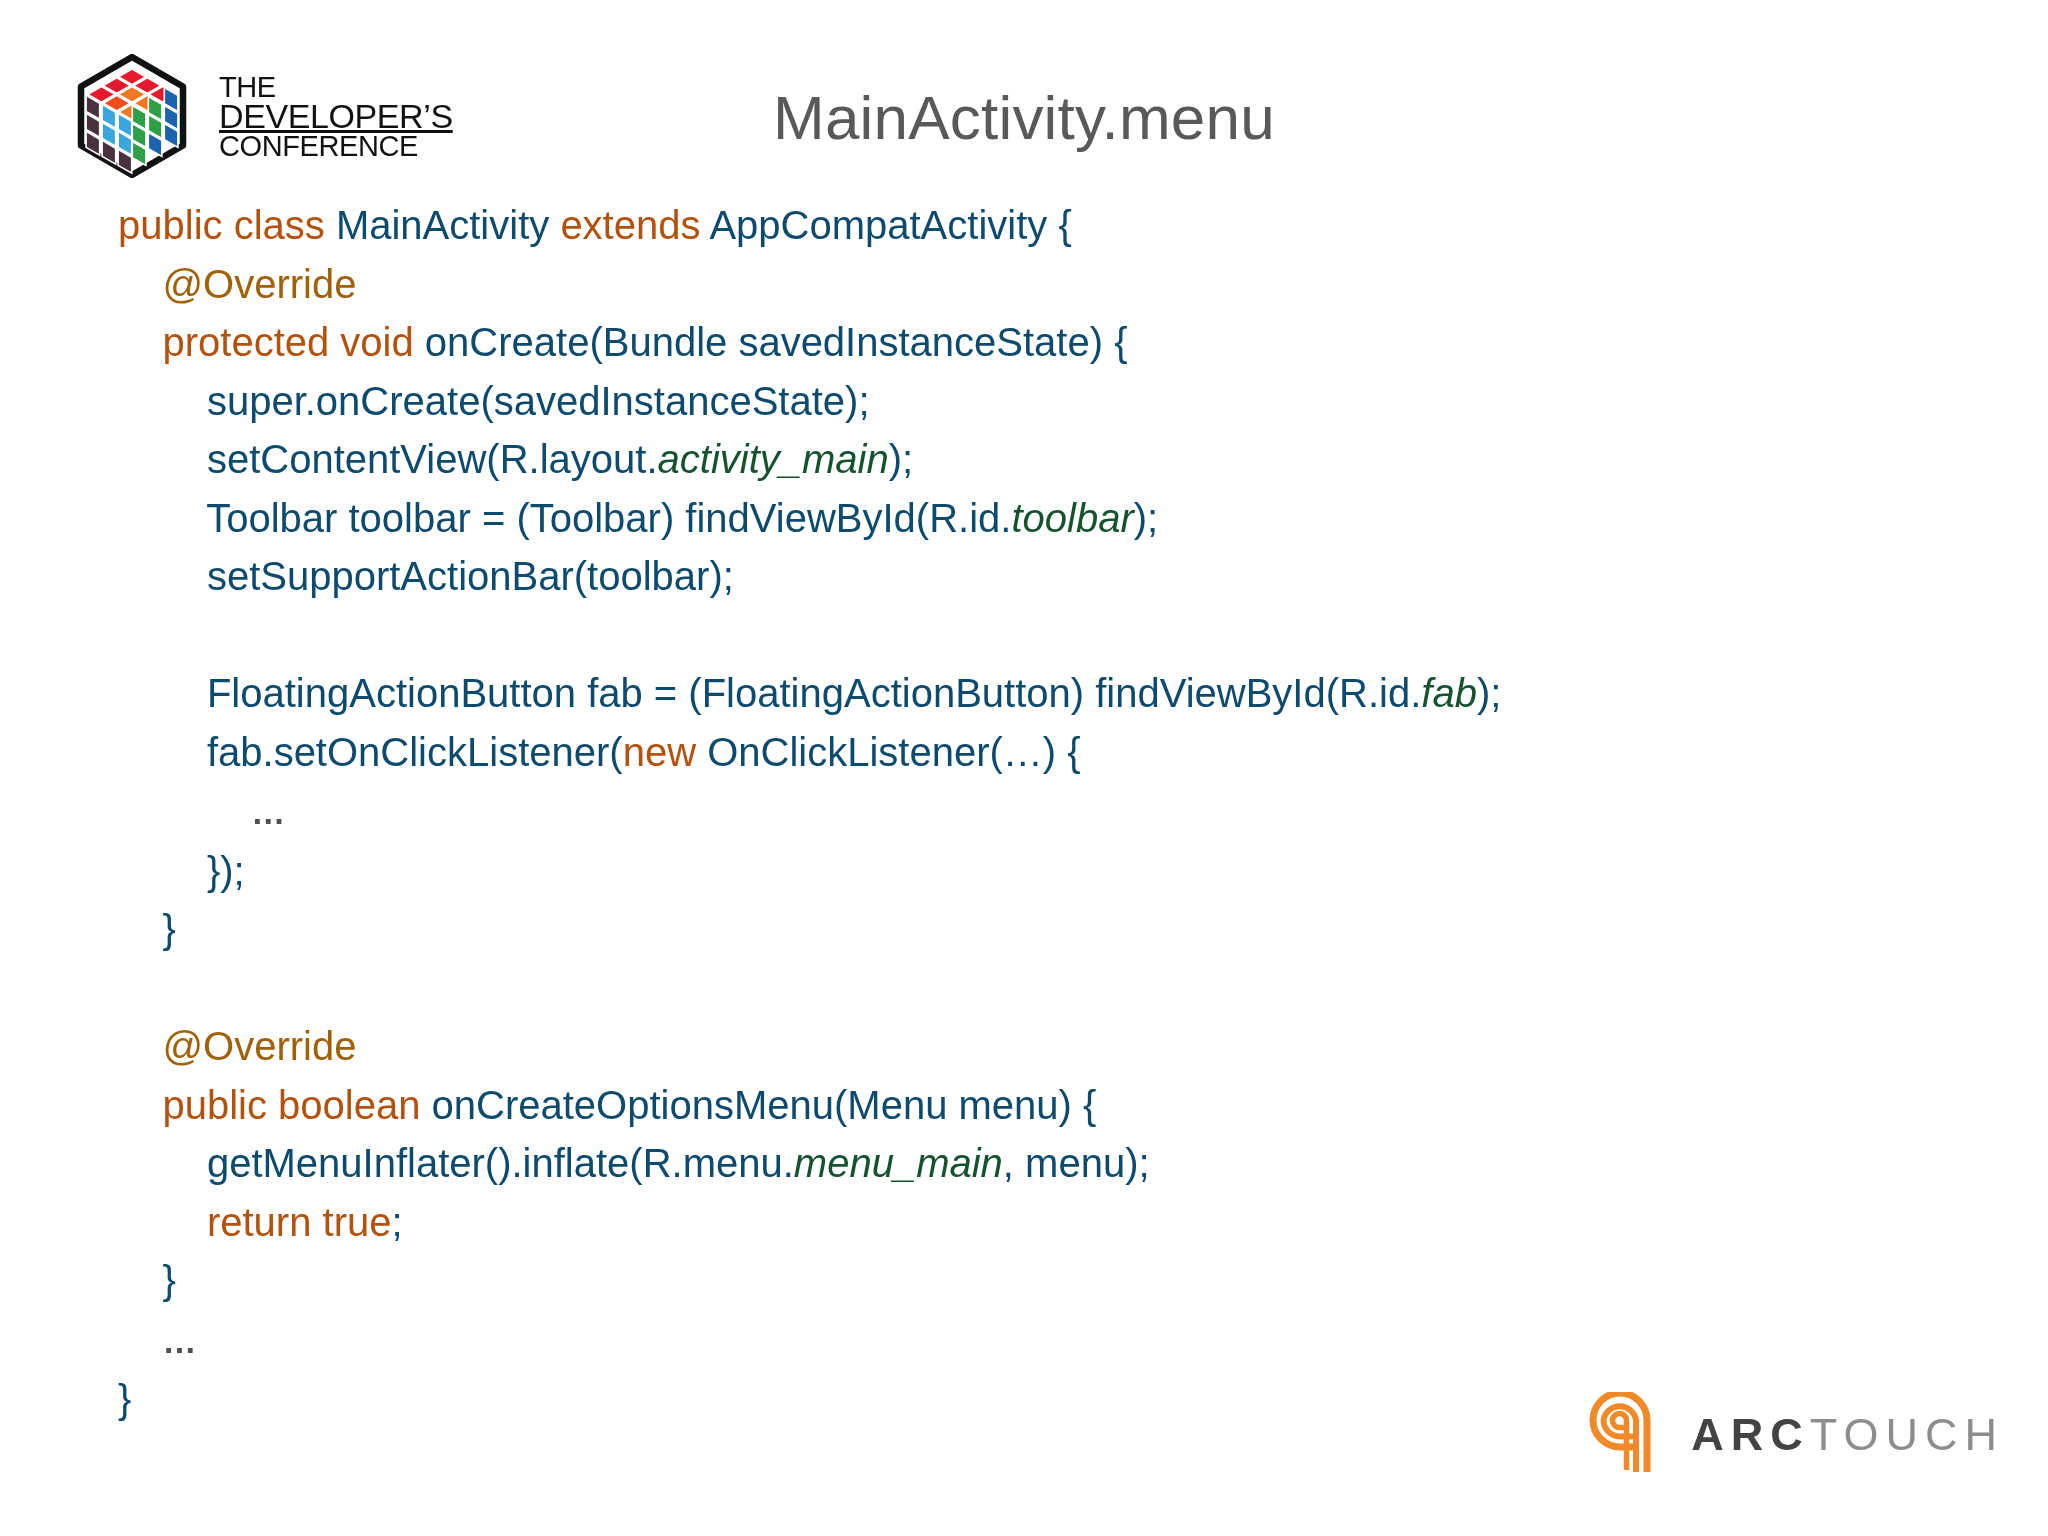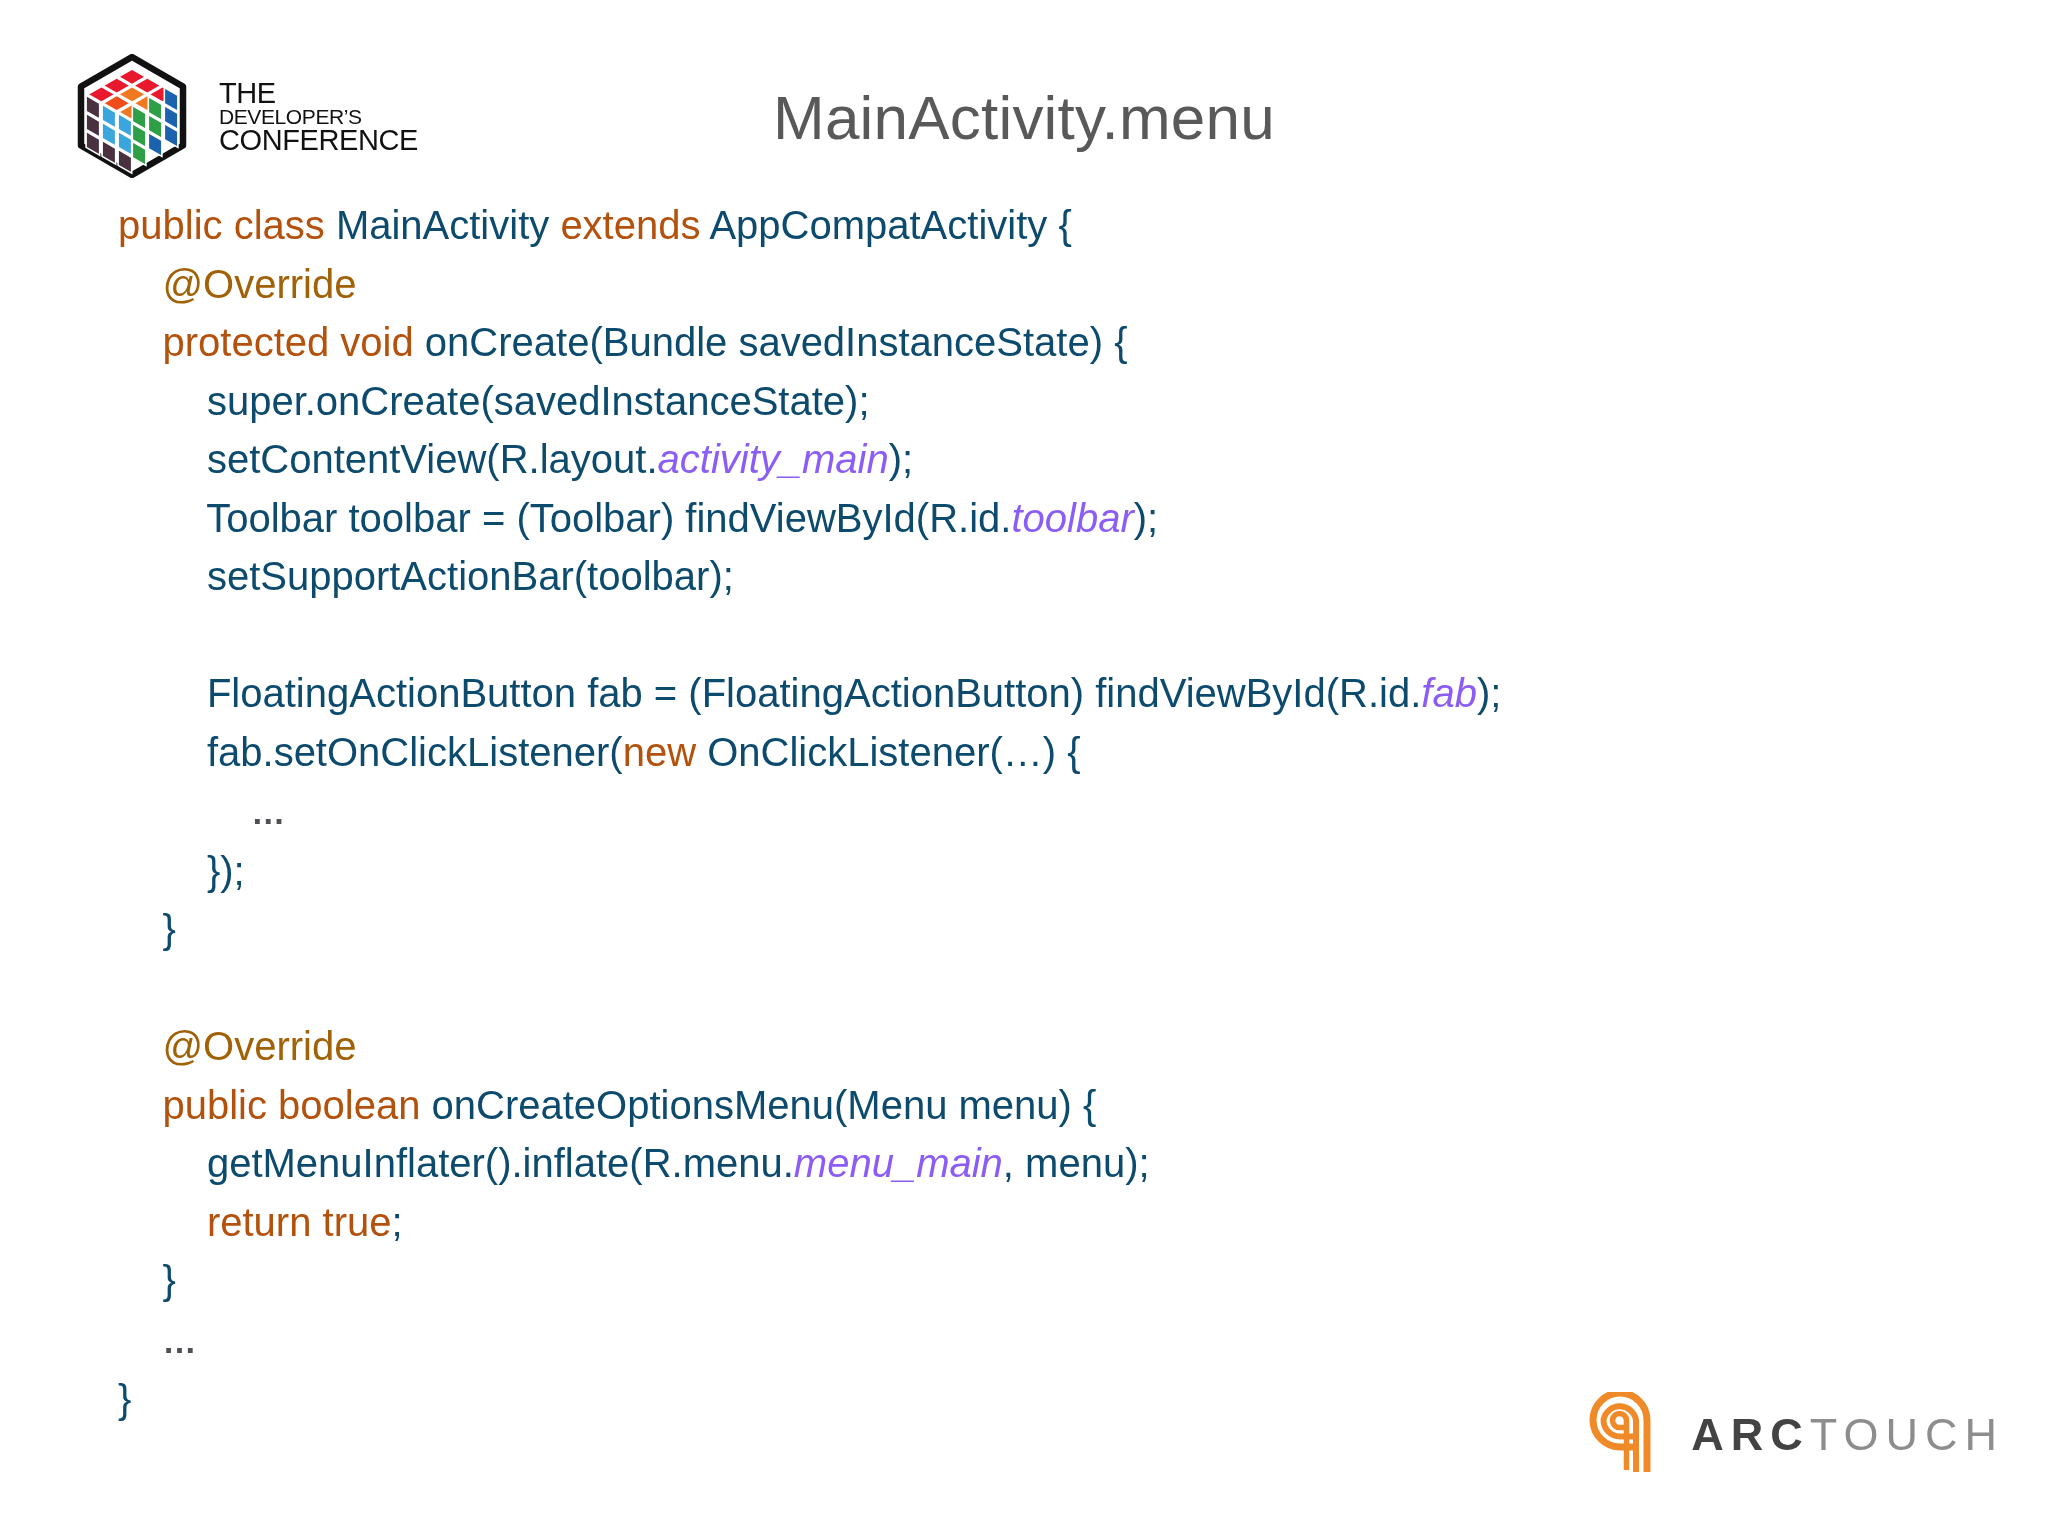--- a/index.html
+++ b/index.html
@@ -45,21 +45,21 @@
     margin-top: 2px;
   }
   .tdc-wordmark span {
     display: block;
     color: #111111;
     font-family: "Liberation Sans", sans-serif;
     font-weight: 400;
     letter-spacing: -0.4px;
   }
   .tdc-the       { font-size: 29px; }
-  .tdc-dev       { font-size: 21px; }
+  .tdc-dev       { font-size: 34px; text-decoration: underline; }
   .tdc-conf      { font-size: 29px; }
 
   .slide-title {
     position: absolute;
     left: 0;
     right: 0;
     top: 82px;
     text-align: center;
     color: #595959;
     font-size: 62px;
@@ -81,21 +81,21 @@
     white-space: pre;
   }
   .code-line {
     white-space: pre;
     min-height: 58.5px;
   }
   .code-line.blank { color: transparent; }
 
   .kw   { color: #b4510c; }        
   .ann  { color: #a16207; }        
-  .res  { color: #8b5cf6; font-style: italic; text-align: center; }  
+  .res  { color: #14532d; font-style: italic; text-align: center; }  
   .pl   { color: #0c4a6e; }        
 
   .ellipsis {
     display: inline-block;
     letter-spacing: 4px;
     font-weight: 700;
     color: #4e5054;
     font-size: 34px;
   }
 

